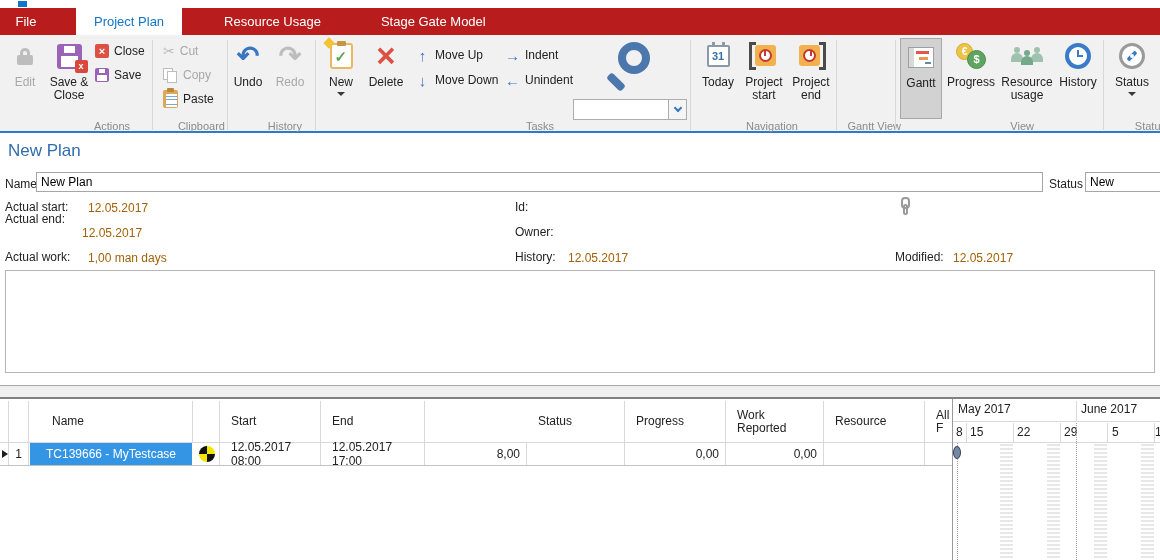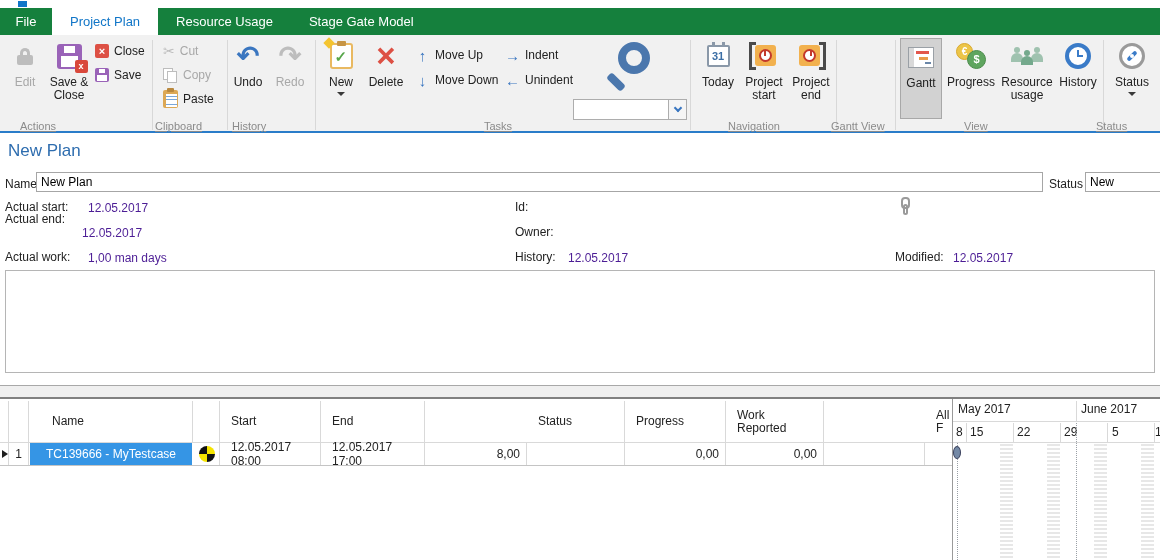--- a/index.html
+++ b/index.html
@@ -3,29 +3,29 @@
 <meta charset="utf-8">
 <style>
   * { margin:0; padding:0; box-sizing:border-box; }
   html,body { background:#fff; }
   body { font-family:"Liberation Sans", sans-serif; }
   #app { position:relative; width:1160px; height:560px; overflow:hidden; background:#fff; }
 
   
   .topstrip { position:absolute; left:0; top:0; width:1160px; height:8px; background:#fff; }
   .topstrip .frag { position:absolute; left:18px; top:1px; width:9px; height:6px; background:#1176c8; }
-  .tabbar { position:absolute; left:0; top:8px; width:1160px; height:27px; background:#15803d; display:flex; }
+  .tabbar { position:absolute; left:0; top:8px; width:1160px; height:27px; background:#b91c1c; display:flex;gap:24px; }
   .tab { height:27px; display:flex; align-items:center; justify-content:center; color:#fff; font-size:13px; padding:0 18px; cursor:default; }
   .tab.file { width:52px; padding:0; }
   .tab.active { background:#fff; color:#1176c8; }
 
   
   .ribbon { position:absolute; left:0; top:35px; width:1160px; height:98px; background:#f1f1f1; border-bottom:2px solid #2a7cc9; font-size:12px; color:#222; }
   .gdiv { position:absolute; top:5px; height:90px; width:1px; background:#d8d8d8; }
-  .gcap { position:absolute; top:85px; font-size:11px; color:#8b8b8b; text-align:left;text-decoration:underline; }
+  .gcap { position:absolute; top:85px; font-size:11px; color:#8b8b8b; text-align:right; }
   .rb-big { position:absolute; top:3px; display:flex; flex-direction:column; align-items:center; height:80px; }
   .rb-big .ic { height:36px; display:flex; align-items:center; justify-content:center; }
   .rb-lbl { text-align:center; line-height:13px; margin-top:2px; }
   .rb-small { position:absolute; display:flex; align-items:center; gap:5px; height:18px; }
   .dis { color:#a8a8a8; }
   .pressed { background:#d2d2d2; border:1px solid #a8a8a8; }
   .ddarrow { width:0; height:0; border-left:4px solid transparent; border-right:4px solid transparent; border-top:4px solid #3a3a3a; margin-top:3px; }
 
   
   .lock { position:relative; width:16px; height:16px; }
@@ -98,21 +98,21 @@
   .histic { position:relative; width:26px; height:26px; border:4px solid #3a7bc8; border-radius:50%; background:#fff; }
   .histic .hv { position:absolute; left:8px; top:3px; width:2px; height:7px; background:#3a7bc8; }
   .histic .hh { position:absolute; left:9px; top:8px; width:5px; height:2px; background:#3a7bc8; }
   .compass { position:relative; width:26px; height:26px; border:3px solid #9a9a9a; border-radius:50%; background:#fff; }
   .compass .needle { position:absolute; left:4px; top:8px; width:12px; height:4px; background:#3a7bc8; transform:rotate(-45deg); border-radius:2px; }
   .compass .dot { position:absolute; left:8px; top:8px; width:4px; height:4px; background:#fff; border-radius:50%; }
 
   
   .title { position:absolute; left:8px; top:141px; font-size:17px; color:#2e6daf; }
   .flabel { position:absolute; font-size:12px; color:#222; }
-  .fvalue { position:absolute; font-size:12px; color:#4c1d95; }
+  .fvalue { position:absolute; font-size:12px; color:#a16207; }
   .tinput { position:absolute; height:20px; border:1px solid #a6a6a6; background:#fff; font-size:12px; padding:0 4px; font-family:"Liberation Sans",sans-serif; outline:none; }
   .paperclip { position:absolute; left:901px; top:197px; width:9px; height:19px; }
   .paperclip .o { position:absolute; left:0; top:0; width:9px; height:12px; border:2px solid #9a9a9a; border-radius:4px; }
   .paperclip .i { position:absolute; left:2px; top:7px; width:5px; height:11px; border:2px solid #9a9a9a; border-radius:3px; }
   .descbox { position:absolute; left:5px; top:270px; width:1150px; height:103px; border:1px solid #b5b5b5; resize:none; outline:none; font-family:"Liberation Sans",sans-serif; font-size:12px; padding:4px; }
   .splitline { position:absolute; left:0; top:385px; width:1160px; height:1px; background:#a8a8a8; }
   .gapband { position:absolute; left:0; top:386px; width:1160px; height:11px; background:#efefef; }
 
   
   .grid { position:absolute; left:0; top:397px; width:1160px; height:163px; background:#fff; border-top:2px solid #808080; font-size:12px; color:#222; }
@@ -411,20 +411,21 @@
 
     <div class="hcell" style="left:0; width:9px;"></div>
     <div class="hcell" style="left:9px; width:20px;"></div>
     <div class="hcell" style="left:29px; width:164px; padding-left:23px;">Name</div>
     <div class="hcell" style="left:193px; width:27px;"></div>
     <div class="hcell pad" style="left:220px; width:101px;">Start</div>
     <div class="hcell pad" style="left:321px; width:104px;">End</div>
     <div class="hcell pad" style="left:527px; width:98px;">Status</div>
     <div class="hcell pad" style="left:625px; width:101px;">Progress</div>
     <div class="hcell pad" style="left:726px; width:98px; padding-right:28px;">Work Reported</div>
+    <div class="hcell pad" style="left:824px; width:101px;">Resource</div>
     <div class="hcell pad" style="left:925px; width:27px; border-right:none; overflow:hidden;">All F</div>
     <div class="hrule"></div>
 
     <div class="rowptr"></div>
     <div class="dcell" style="left:0; width:9px;"></div>
     <div class="dcell" style="left:9px; width:20px; justify-content:center;">1</div>
     <div class="namecell">TC139666 - MyTestcase</div>
     <div class="dcell" style="left:192px; width:28px;"></div>
     <div class="quadicon"></div>
     <div class="dcell pad" style="left:220px; width:101px;">12.05.2017 08:00</div>

